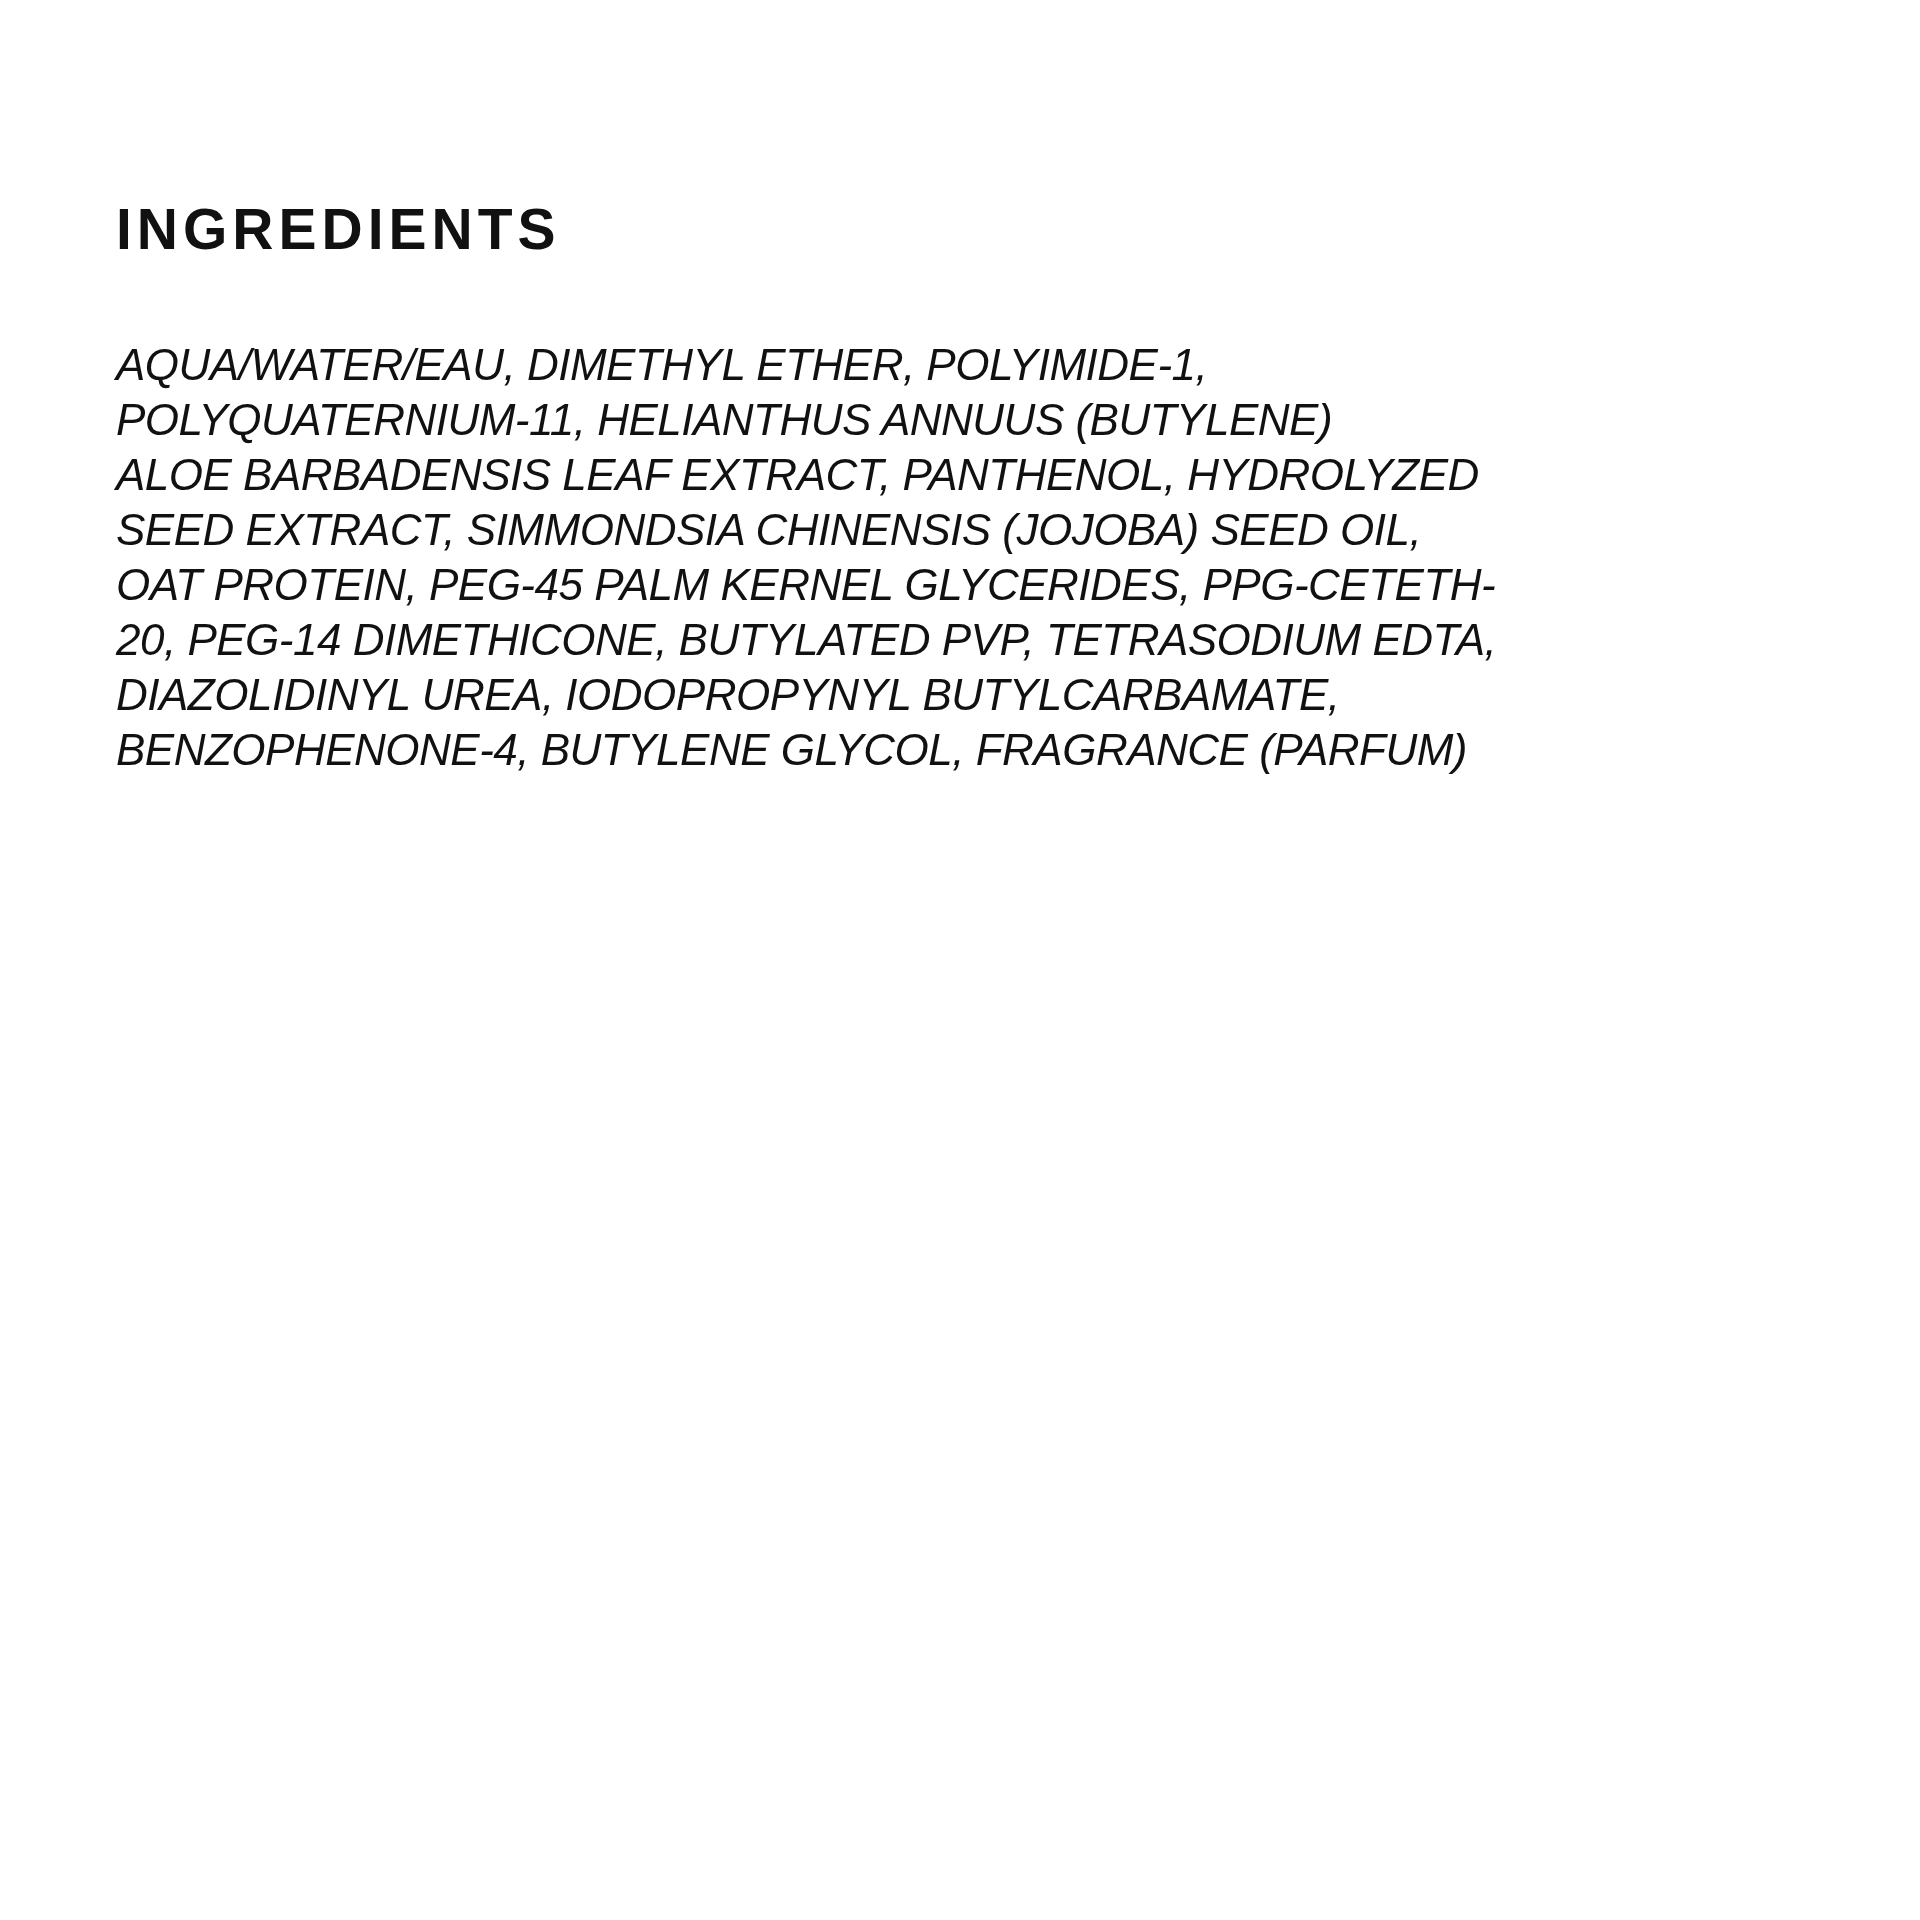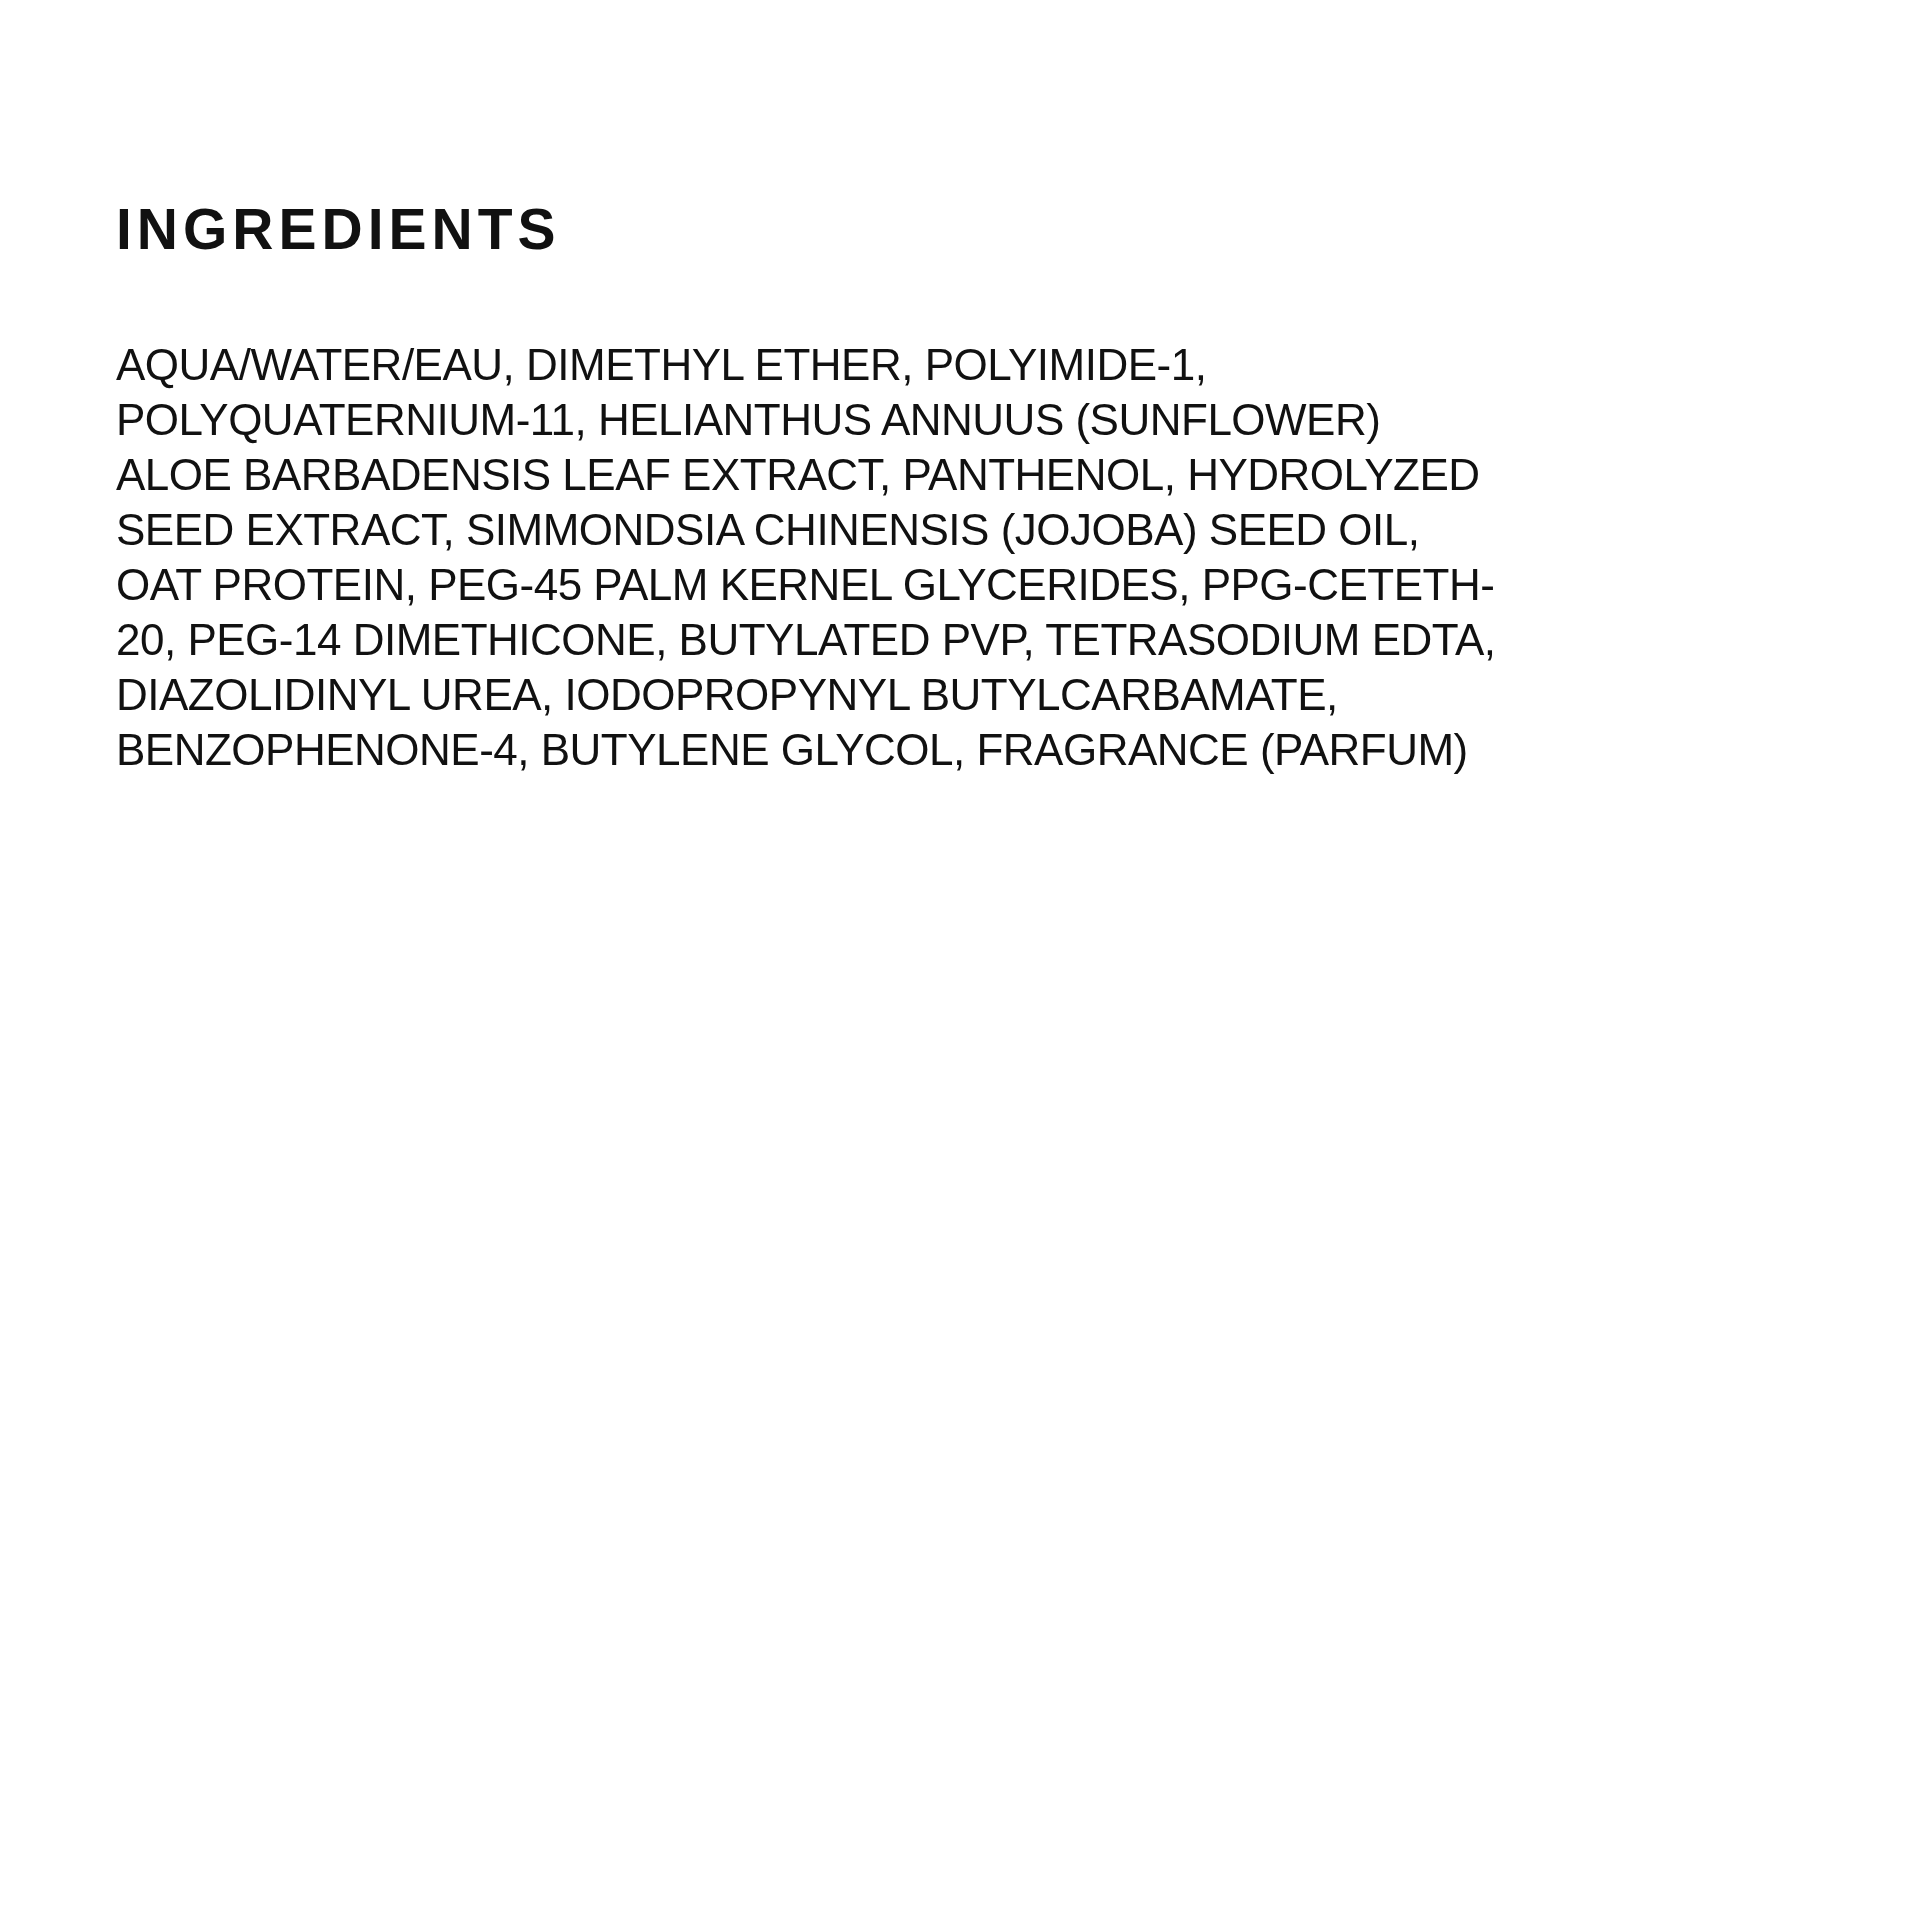--- a/index.html
+++ b/index.html
@@ -27,36 +27,37 @@
     font-weight: 700;
     letter-spacing: 5px;
     line-height: 1.1;
     color: #111111;
   }
   .ingredients-body {
     font-size: 44px;
     font-weight: 400;
     letter-spacing: -0.5px;
     color: #111111;
+    font-style: italic;
   }
   .ingredients-body .line {
     white-space: nowrap;
     line-height: 55px;
     height: 55px;
   }
 </style>
 </head>
 <body>
 
 <div class="page">
   <h1 class="heading">INGREDIENTS</h1>
 
   <div class="ingredients-body">
     <div class="line">AQUA/WATER/EAU, DIMETHYL ETHER, POLYIMIDE-1,</div>
-    <div class="line">POLYQUATERNIUM-11, HELIANTHUS ANNUUS (SUNFLOWER)</div>
+    <div class="line">POLYQUATERNIUM-11, HELIANTHUS ANNUUS (BUTYLENE)</div>
     <div class="line">ALOE BARBADENSIS LEAF EXTRACT, PANTHENOL, HYDROLYZED</div>
     <div class="line">SEED EXTRACT, SIMMONDSIA CHINENSIS (JOJOBA) SEED OIL,</div>
     <div class="line">OAT PROTEIN, PEG-45 PALM KERNEL GLYCERIDES, PPG-CETETH-</div>
     <div class="line">20, PEG-14 DIMETHICONE, BUTYLATED PVP, TETRASODIUM EDTA,</div>
     <div class="line">DIAZOLIDINYL UREA, IODOPROPYNYL BUTYLCARBAMATE,</div>
     <div class="line">BENZOPHENONE-4, BUTYLENE GLYCOL, FRAGRANCE (PARFUM)</div>
   </div>
 </div>
 
 </body></html>

